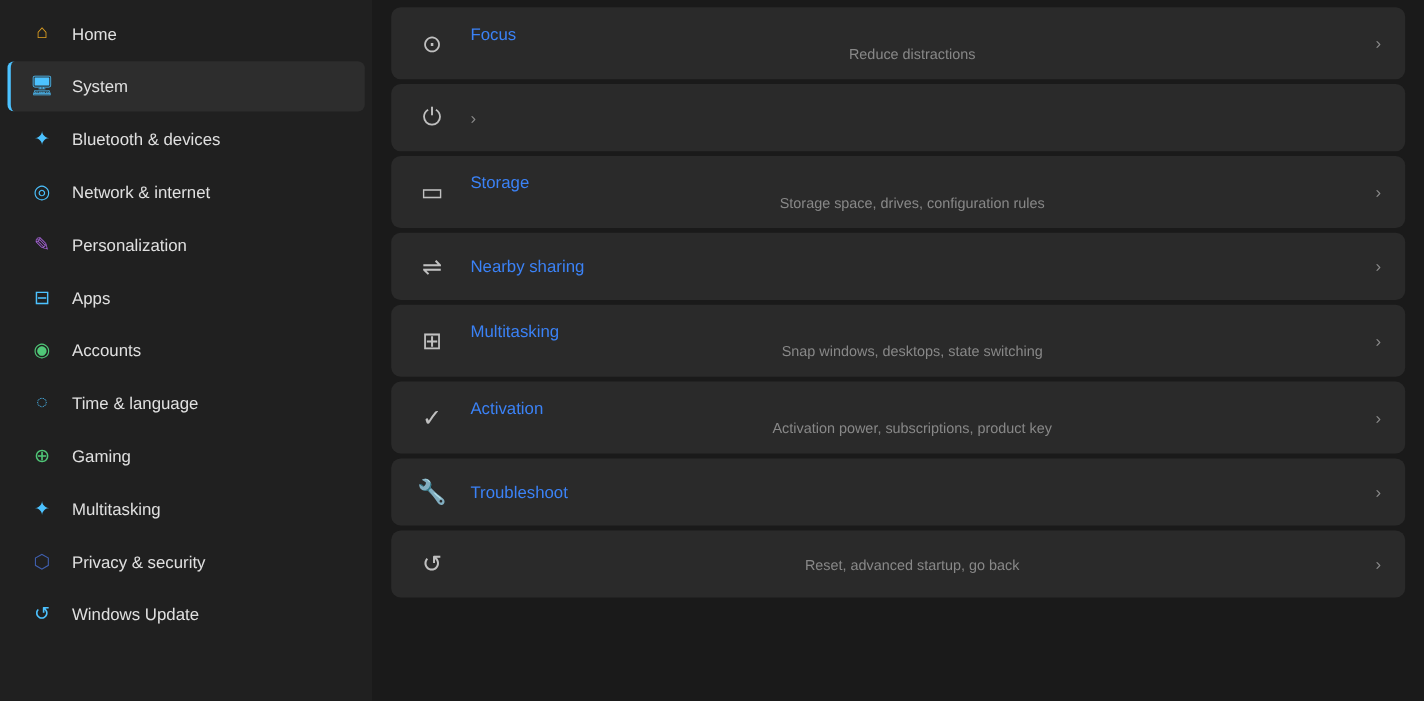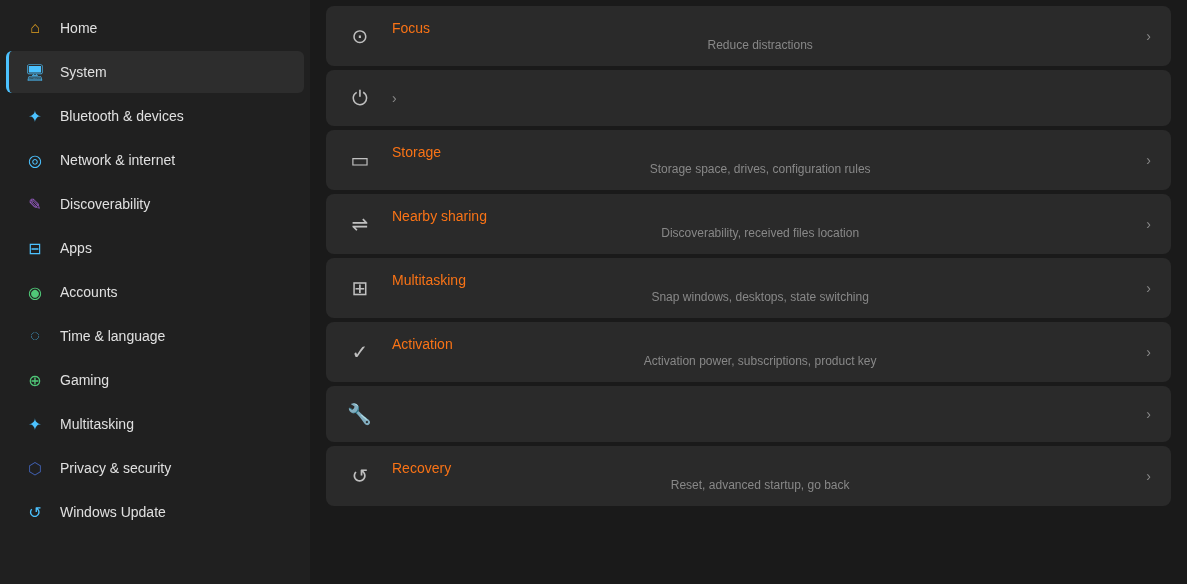--- a/index.html
+++ b/index.html
@@ -95,21 +95,21 @@
       font-size: 20px;
       color: #c0c0c0;
       flex-shrink: 0;
     }
 
     .settings-item-text {
       flex: 1;
     }
     .settings-item-title {
       font-size: 14px;
-      color: #f97316;
+      color: #3b82f6;
       font-weight: 400;
     }
     .settings-item-sub {
       font-size: 12px;
       color: #888;
       margin-top: 2px;
       text-align: center;
     }
 
     .settings-item-chevron {
@@ -143,21 +143,21 @@
     <div class="sidebar-item">
       <span class="sidebar-icon icon-bluetooth">✦</span>
       <span>Bluetooth &amp; devices</span>
     </div>
     <div class="sidebar-item">
       <span class="sidebar-icon icon-network">◎</span>
       <span>Network &amp; internet</span>
     </div>
     <div class="sidebar-item">
       <span class="sidebar-icon icon-personalization">✎</span>
-      <span>Discoverability</span>
+      <span>Personalization</span>
     </div>
     <div class="sidebar-item">
       <span class="sidebar-icon icon-apps">⊟</span>
       <span>Apps</span>
     </div>
     <div class="sidebar-item">
       <span class="sidebar-icon icon-accounts">◉</span>
       <span>Accounts</span>
     </div>
     <div class="sidebar-item">
@@ -200,21 +200,20 @@
       <div class="settings-item-text">
         <div class="settings-item-title">Storage</div>
         <div class="settings-item-sub">Storage space, drives, configuration rules</div>
       </div>
       <div class="settings-item-chevron">›</div>
     </div>
     <div class="settings-item">
       <div class="settings-item-icon">⇌</div>
       <div class="settings-item-text">
         <div class="settings-item-title">Nearby sharing</div>
-        <div class="settings-item-sub">Discoverability, received files location</div>
       </div>
       <div class="settings-item-chevron">›</div>
     </div>
     <div class="settings-item">
       <div class="settings-item-icon">⊞</div>
       <div class="settings-item-text">
         <div class="settings-item-title">Multitasking</div>
         <div class="settings-item-sub">Snap windows, desktops, state switching</div>
       </div>
       <div class="settings-item-chevron">›</div>
@@ -223,24 +222,24 @@
       <div class="settings-item-icon">✓</div>
       <div class="settings-item-text">
         <div class="settings-item-title">Activation</div>
         <div class="settings-item-sub">Activation power, subscriptions, product key</div>
       </div>
       <div class="settings-item-chevron">›</div>
     </div>
     <div class="settings-item">
       <div class="settings-item-icon">🔧</div>
       <div class="settings-item-text">
+        <div class="settings-item-title">Troubleshoot</div>
       </div>
       <div class="settings-item-chevron">›</div>
     </div>
     <div class="settings-item">
       <div class="settings-item-icon">↺</div>
       <div class="settings-item-text">
-        <div class="settings-item-title">Recovery</div>
         <div class="settings-item-sub">Reset, advanced startup, go back</div>
       </div>
       <div class="settings-item-chevron">›</div>
     </div>
   </main>
 
 </body></html>

